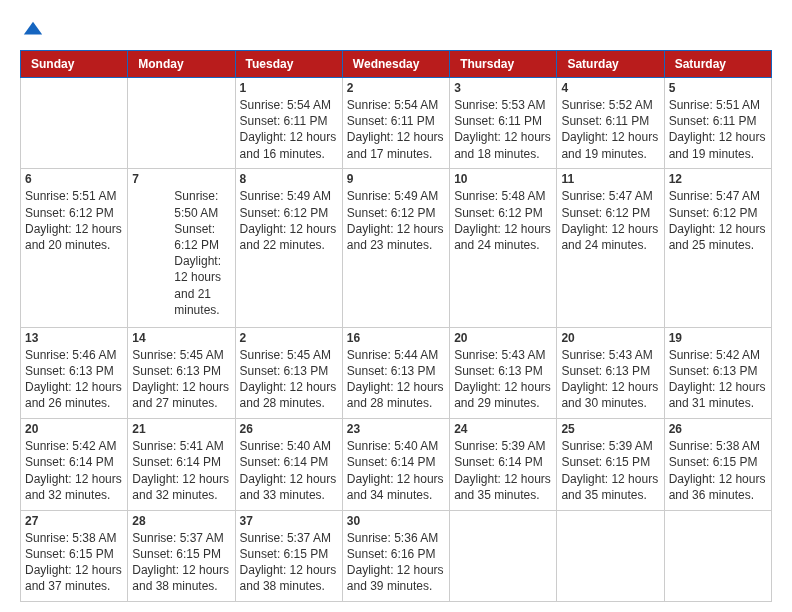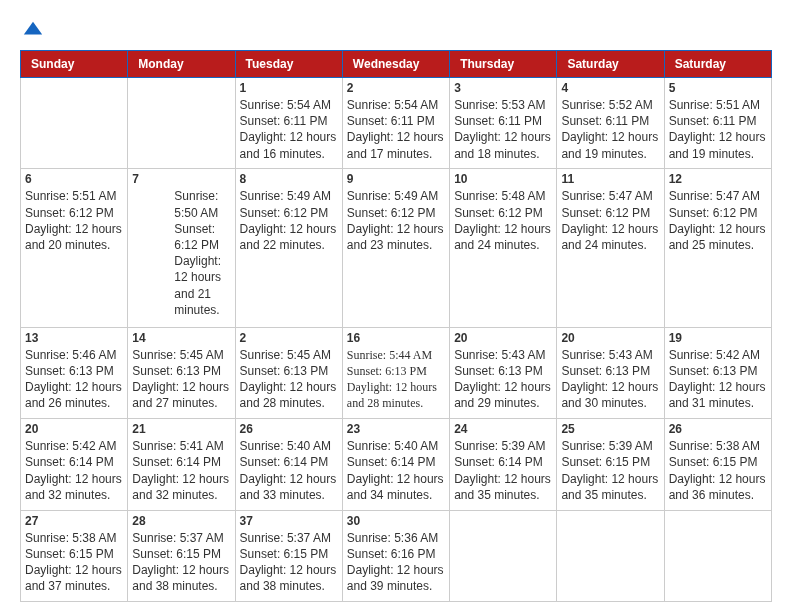--- a/index.html
+++ b/index.html
@@ -219,21 +219,21 @@
 Daylight: 12 hours and 27 minutes.</div>
           </td>
           <td>
             <span class="day-number">2</span>
             <div class="day-info" style="white-space: pre-line;">Sunrise: 5:45 AM
 Sunset: 6:13 PM
 Daylight: 12 hours and 28 minutes.</div>
           </td>
           <td>
             <span class="day-number">16</span>
-            <div class="day-info" style="white-space: pre-line; font-family: Liberation Serif, serif;">Sunrise: 5:44 AM
+            <div class="day-info" style="white-space: pre-line;">Sunrise: 5:44 AM
 Sunset: 6:13 PM
 Daylight: 12 hours and 28 minutes.</div>
           </td>
           <td>
             <span class="day-number">20</span>
             <div class="day-info" style="white-space: pre-line;">Sunrise: 5:43 AM
 Sunset: 6:13 PM
 Daylight: 12 hours and 29 minutes.</div>
           </td>
           <td>

